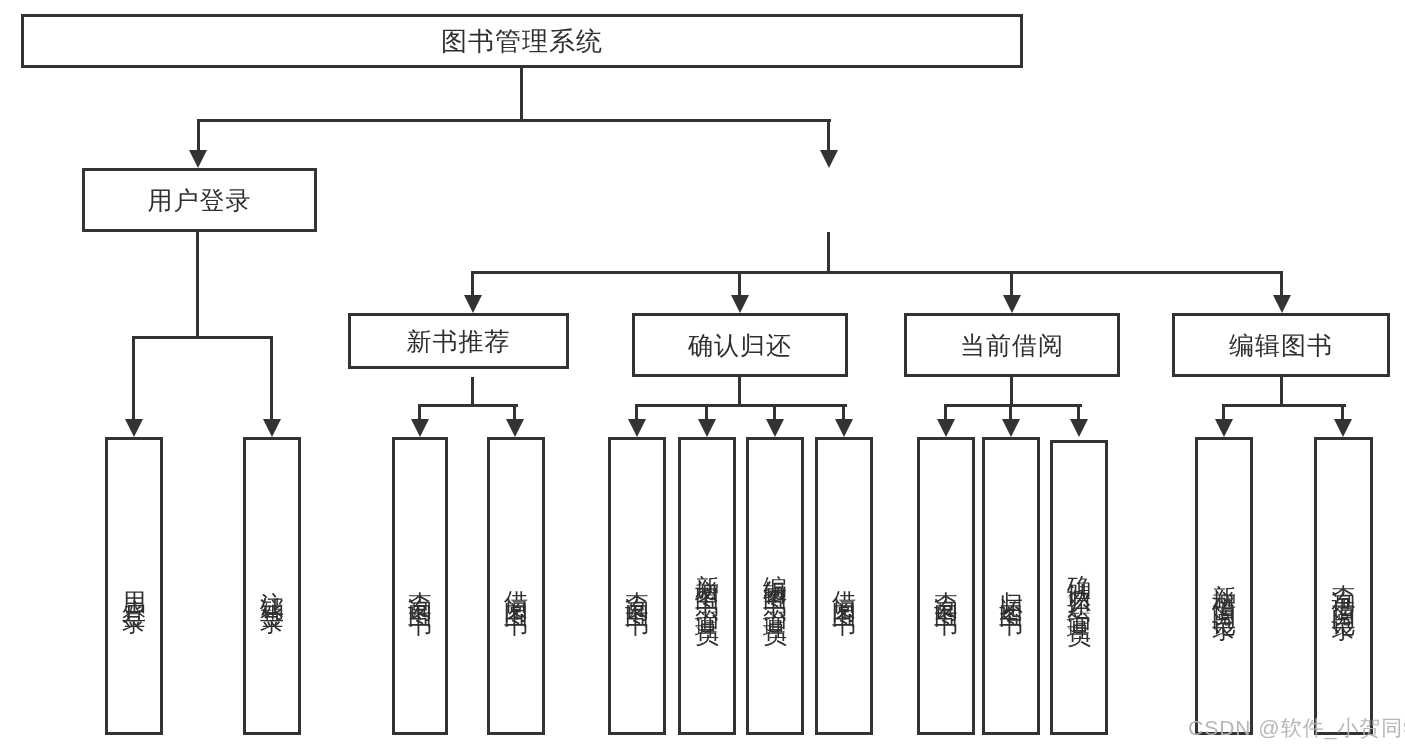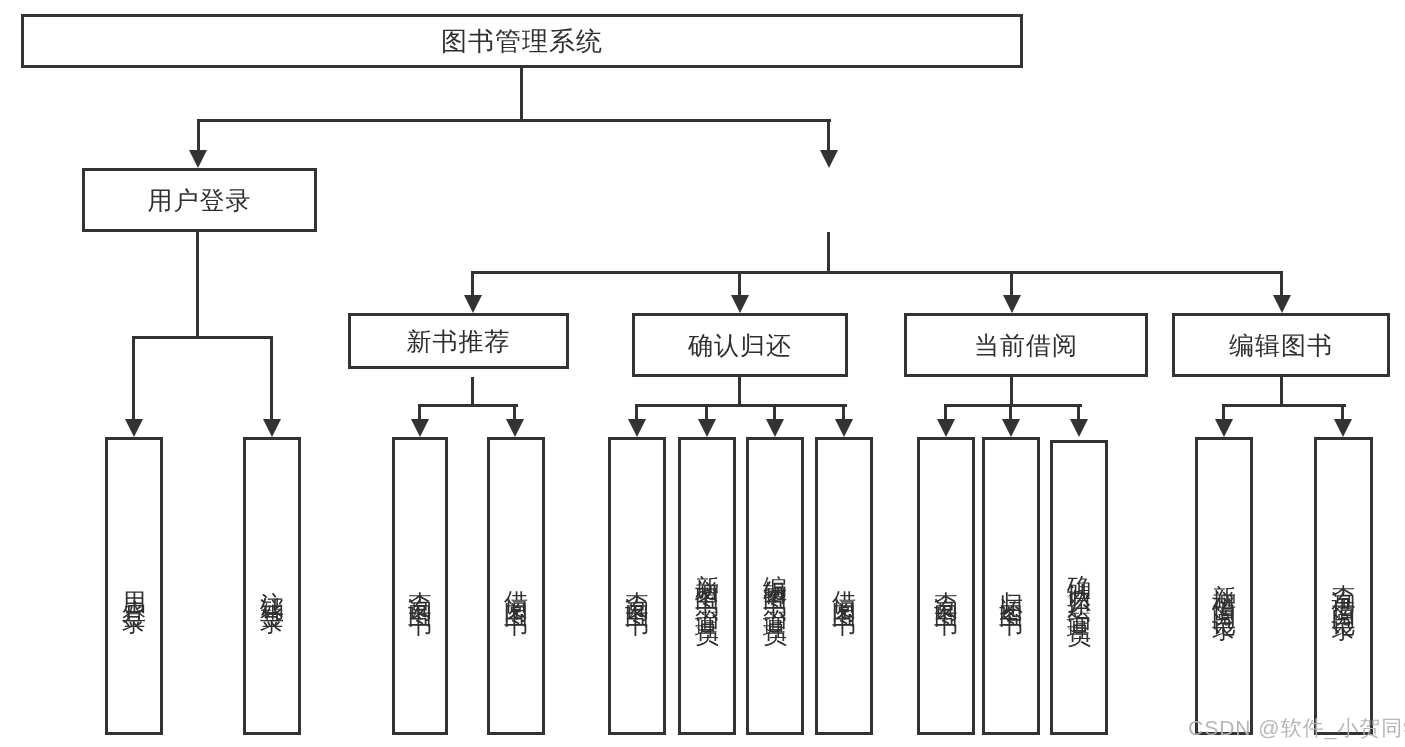--- a/index.html
+++ b/index.html
@@ -80,21 +80,21 @@
   <div class="arrow" style="left:464px;top:295px;"></div>
   <div class="line" style="left:738px;top:271px;width:3px;height:26px;"></div>
   <div class="arrow" style="left:731px;top:295px;"></div>
   <div class="line" style="left:1010px;top:271px;width:3px;height:26px;"></div>
   <div class="arrow" style="left:1003px;top:295px;"></div>
   <div class="line" style="left:1280px;top:271px;width:3px;height:26px;"></div>
   <div class="arrow" style="left:1273px;top:295px;"></div>
 
   <div class="node" style="left:348px;top:313px;width:221px;height:56px;">新书推荐</div>
   <div class="node" style="left:632px;top:313px;width:216px;height:64px;">确认归还</div>
-  <div class="node" style="left:904px;top:313px;width:244px;height:64px;text-align:right;">当前借阅</div>
+  <div class="node" style="left:904px;top:313px;width:216px;height:64px;text-align:right;">当前借阅</div>
   <div class="node" style="left:1172px;top:313px;width:218px;height:64px;">编辑图书</div>
 
   <div class="line" style="left:471px;top:377px;width:3px;height:29px;"></div>
   <div class="line" style="left:418px;top:404px;width:100px;height:3px;"></div>
   <div class="line" style="left:418px;top:404px;width:3px;height:17px;"></div>
   <div class="arrow" style="left:411px;top:419px;"></div>
   <div class="line" style="left:513px;top:404px;width:3px;height:17px;"></div>
   <div class="arrow" style="left:506px;top:419px;"></div>
 
   <div class="line" style="left:738px;top:377px;width:3px;height:29px;"></div>

